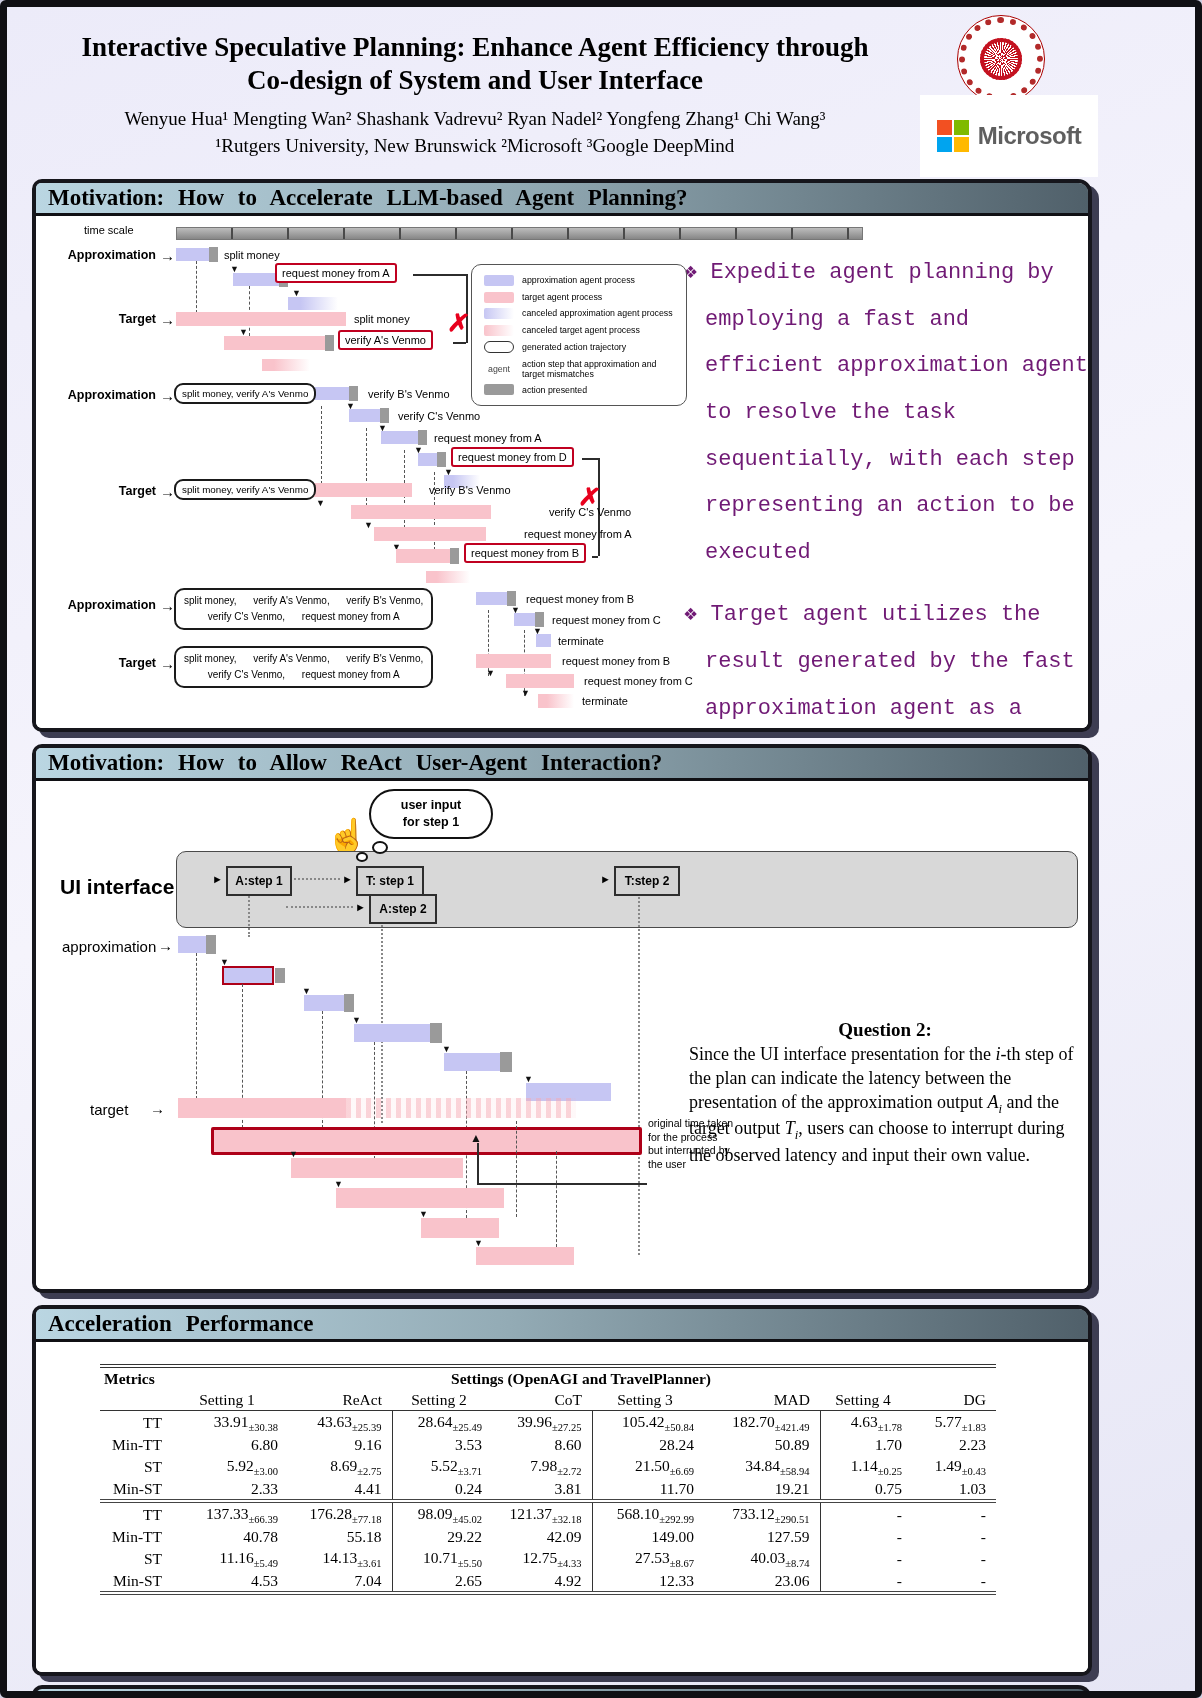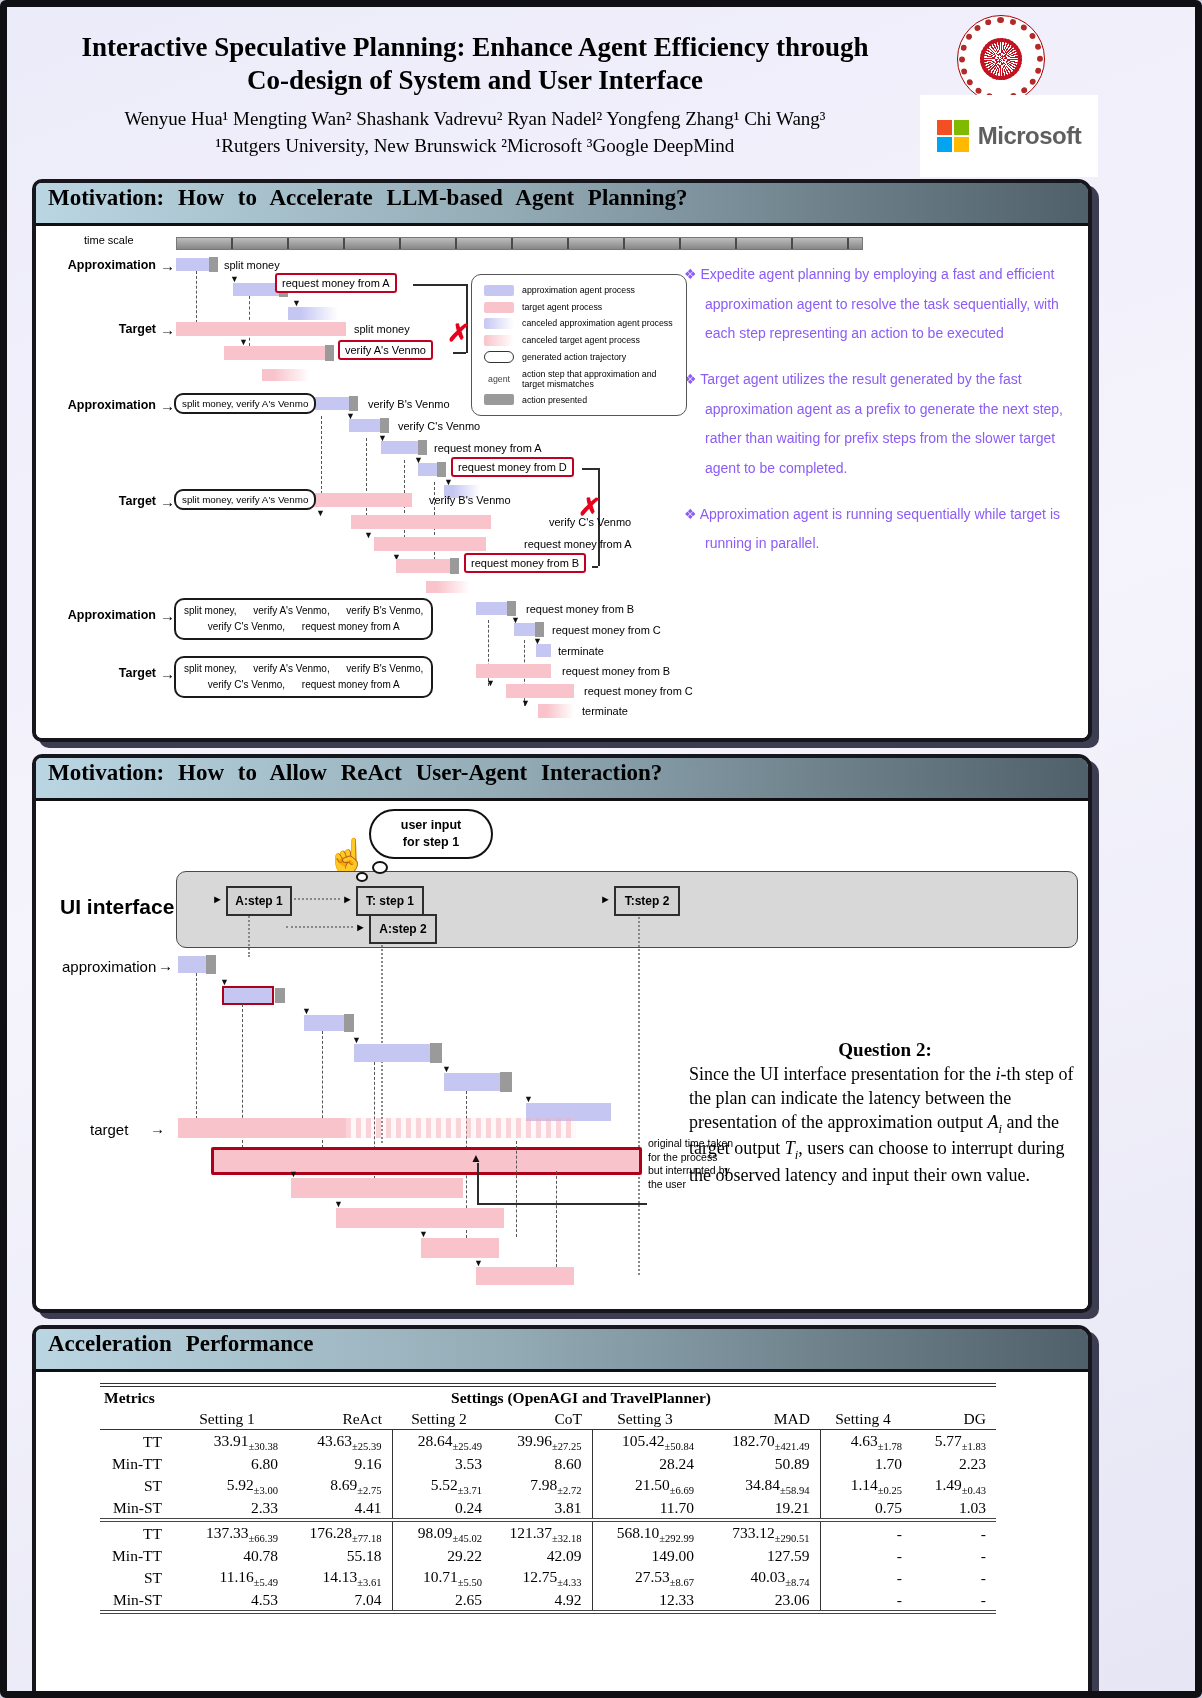--- a/index.html
+++ b/index.html
@@ -20,21 +20,21 @@
         box-shadow:inset 0 0 0 4px #c41220;}
   .msbox{position:absolute;left:913px;top:88px;width:178px;height:82px;background:#fff;
         display:flex;align-items:center;justify-content:center;gap:9px;}
   .ms-grid{display:grid;grid-template-columns:15px 15px;grid-template-rows:15px 15px;gap:2px;}
   .ms-grid i{display:block;}
   .ms-word{font-size:24px;font-weight:600;color:#5f5f5f;letter-spacing:-0.5px;}
   
   .panel{position:relative;margin:0 0 0 25px;width:1060px;border:4px solid #16161c;border-radius:10px 14px 10px 10px;
          background:#fff;box-shadow:7px 6px 0 #3d3d52;box-sizing:border-box;}
   .panel + .panel{margin-top:12px;}
-  .panel-hd{height:43px;box-sizing:border-box;padding:2px 0 0 12px;
+  .panel-hd{height:33px;box-sizing:border-box;padding:2px 0 0 12px;
         background:linear-gradient(90deg,#bad6e2 0%,#93abb5 45%,#50606a 100%);
         border-bottom:3px solid #101014;border-radius:5px 9px 0 0;
         font-family:"Liberation Serif",serif;font-weight:bold;font-size:23px;word-spacing:8px;}
   .panel-bd{position:relative;background:#fff;border-radius:0 0 6px 6px;overflow:hidden;}
   .p1-bd{height:512px;} .p2-bd{height:508px;} .p3-bd{height:330px;}
   
   .blabel{position:absolute;font-size:11px;white-space:nowrap;}
   .rlab{position:absolute;font-weight:bold;font-size:12.5px;width:108px;text-align:right;}
   .abar{position:absolute;height:13px;background:#c6c6f3;}
   .tbar{position:absolute;height:14px;background:#f9c3cb;}
@@ -63,21 +63,21 @@
   .legend{position:absolute;border:1.6px solid #555;border-radius:10px;background:#fff;padding:10px 10px 4px 12px;width:192px;z-index:4;}
   .lrow{display:flex;align-items:center;gap:8px;margin-bottom:5.5px;font-size:8.8px;line-height:1.15;}
   .sw{flex:0 0 30px;height:11px;border-radius:2px;}
   .sw-a{background:#c6c6f3;} .sw-t{background:#f9c3cb;}
   .sw-ca{background:linear-gradient(90deg,#c6c6f3,rgba(198,198,243,0));}
   .sw-ct{background:linear-gradient(90deg,#f9c3cb,rgba(249,195,203,0));}
   .sw-traj{flex:0 0 30px;height:12px;border:1.5px solid #333;border-radius:7px;background:#fff;box-sizing:border-box;}
   .sw-act{flex:0 0 30px;font-size:8.8px;color:#444;text-align:center;}
   .sw-ex{background:#9a9a9a;}
   
-  .bullets{position:absolute;left:648px;top:34px;width:404px;font-size:14px;line-height:2.12;color:#8b5cf6;}
+  .bullets{position:absolute;left:648px;top:34px;width:404px;font-size:22px;line-height:2.12;color:#701a75;font-family:Liberation Mono, monospace;}
   .bullets p{margin:0 0 16px 0;text-indent:-21px;padding-left:21px;}
   
   .cloud{position:absolute;border:2.4px solid #111;border-radius:26px;background:#fff;text-align:center;
         font-weight:bold;font-size:12.5px;line-height:1.35;padding:6px 10px;z-index:3;}
   .cbub{position:absolute;border:2px solid #111;border-radius:50%;background:#fff;z-index:3;}
   .hand{position:absolute;font-size:34px;line-height:1;}
   .uibox{position:absolute;background:#d8d8d8;border:1.6px solid #4a4a4a;border-radius:10px;}
   .stepbox{position:absolute;background:#d3d3d3;border:2px solid #2e2e2e;font-weight:bold;font-size:12px;
         padding:6px 5px;text-align:center;white-space:nowrap;z-index:2;}
   .p2lab{position:absolute;font-size:15px;}
@@ -88,21 +88,21 @@
   .tred{position:absolute;background:#f9c3cb;border:3px solid #ae0018;border-radius:2px;}
   .speckle{position:absolute;background:repeating-linear-gradient(90deg,rgba(246,168,178,.5) 0 5px,rgba(246,168,178,.08) 5px 10px);}
   .note{position:absolute;font-size:10.5px;line-height:1.3;width:86px;}
   .qblock{position:absolute;width:392px;font-family:"Liberation Serif",serif;}
   .qhead{font-weight:bold;font-size:19px;text-align:center;margin-bottom:2px;}
   .qsub{font-weight:bold;font-size:18.5px;line-height:1.3;}
   .qbody{font-size:18px;line-height:1.33;margin-top:2px;}
   .qbody i{font-family:"Liberation Serif",serif;}
   .qbody sub{font-size:70%;}
   
-  .perf{border-collapse:collapse;margin:11px 0 0 64px;font-family:"Liberation Serif",serif;font-size:15.5px;}
+  .perf{border-collapse:collapse;margin:22px 0 0 64px;font-family:"Liberation Serif",serif;font-size:15.5px;}
   .perf td{padding:1.5px 10px 1.5px 4px;text-align:right;white-space:nowrap;}
   .perf sub{font-size:68%;}
   .dtop{border-top:4px double #333;}
   .tmet{text-align:left !important;font-weight:bold;}
   .tset{text-align:center !important;font-weight:bold;}
   .chd{border-bottom:1.6px solid #333;}
   .cset{text-align:center !important;}
   .vline{border-right:1.3px solid #333;}
   .perf tbody tr.blockstart td{border-top:4px double #444;}
   .perf tbody tr:last-child td{border-bottom:4px double #444;}

